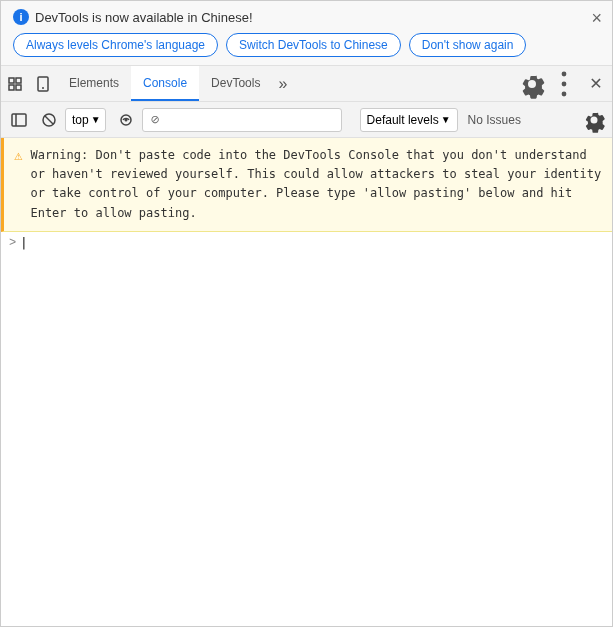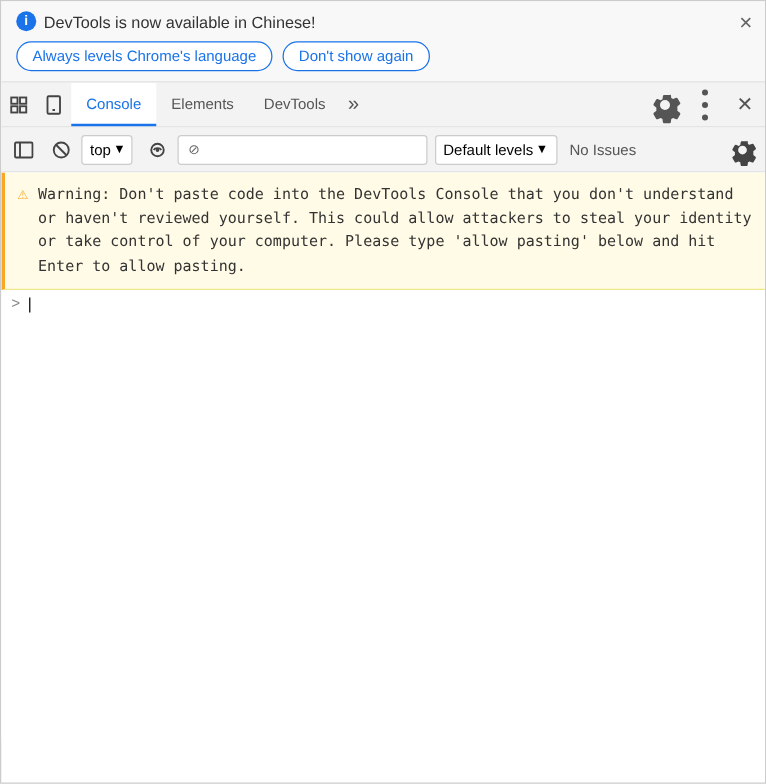--- a/index.html
+++ b/index.html
@@ -182,21 +182,21 @@
       display: flex;
       align-items: center;
       height: 24px;
       border: 1px solid #ccc;
       border-radius: 3px;
       padding: 0 6px;
       font-size: 12px;
       cursor: pointer;
       background: white;
       gap: 2px;
-      margin-left: 4px;
+      margin-left: 16px;
     }
 
     .no-issues {
       font-size: 12px;
       color: #555;
       padding: 0 8px;
     }
 
     .settings-btn {
       width: 28px;
@@ -262,20 +262,21 @@
 </head>
 <body>
 
 <div class="info-banner">
   <div class="info-banner-title">
     <div class="info-icon">i</div>
     <span>DevTools is now available in Chinese!</span>
   </div>
   <div class="info-banner-buttons">
     <button class="info-btn">Always levels Chrome's language</button>
+    <button class="info-btn">Switch DevTools to Chinese</button>
     <button class="info-btn">Don't show again</button>
   </div>
   <button class="close-banner-btn">×</button>
 </div>
 
 <div class="tabs-bar">
 
   <div class="toolbar-btn" title="Inspect">
     <svg viewBox="0 0 16 16" fill="none" stroke="currentColor" stroke-width="1.5">
       <rect x="2" y="2" width="5" height="5"></rect>
@@ -284,25 +285,25 @@
       <rect x="9" y="9" width="5" height="5"></rect>
     </svg>
   </div>
   <div class="toolbar-btn" title="Device Toolbar">
     <svg viewBox="0 0 16 16" fill="none" stroke="currentColor" stroke-width="1.5">
       <rect x="3" y="1" width="10" height="14" rx="1"></rect>
       <line x1="7" y1="12" x2="9" y2="12"></line>
     </svg>
   </div>
 
+  <div class="tab-item">
+    <span>Elements</span>
+  </div>
   <div class="tab-item active">
     <span>Console</span>
-  </div>
-  <div class="tab-item">
-    <span>Elements</span>
   </div>
   <div class="tab-item">
     <span>DevTools</span>
   </div>
   <div class="tabs-overflow">
     <span>»</span>
   </div>
 
   <div class="tabs-right">
     <button class="tabs-right-btn" title="Settings">

